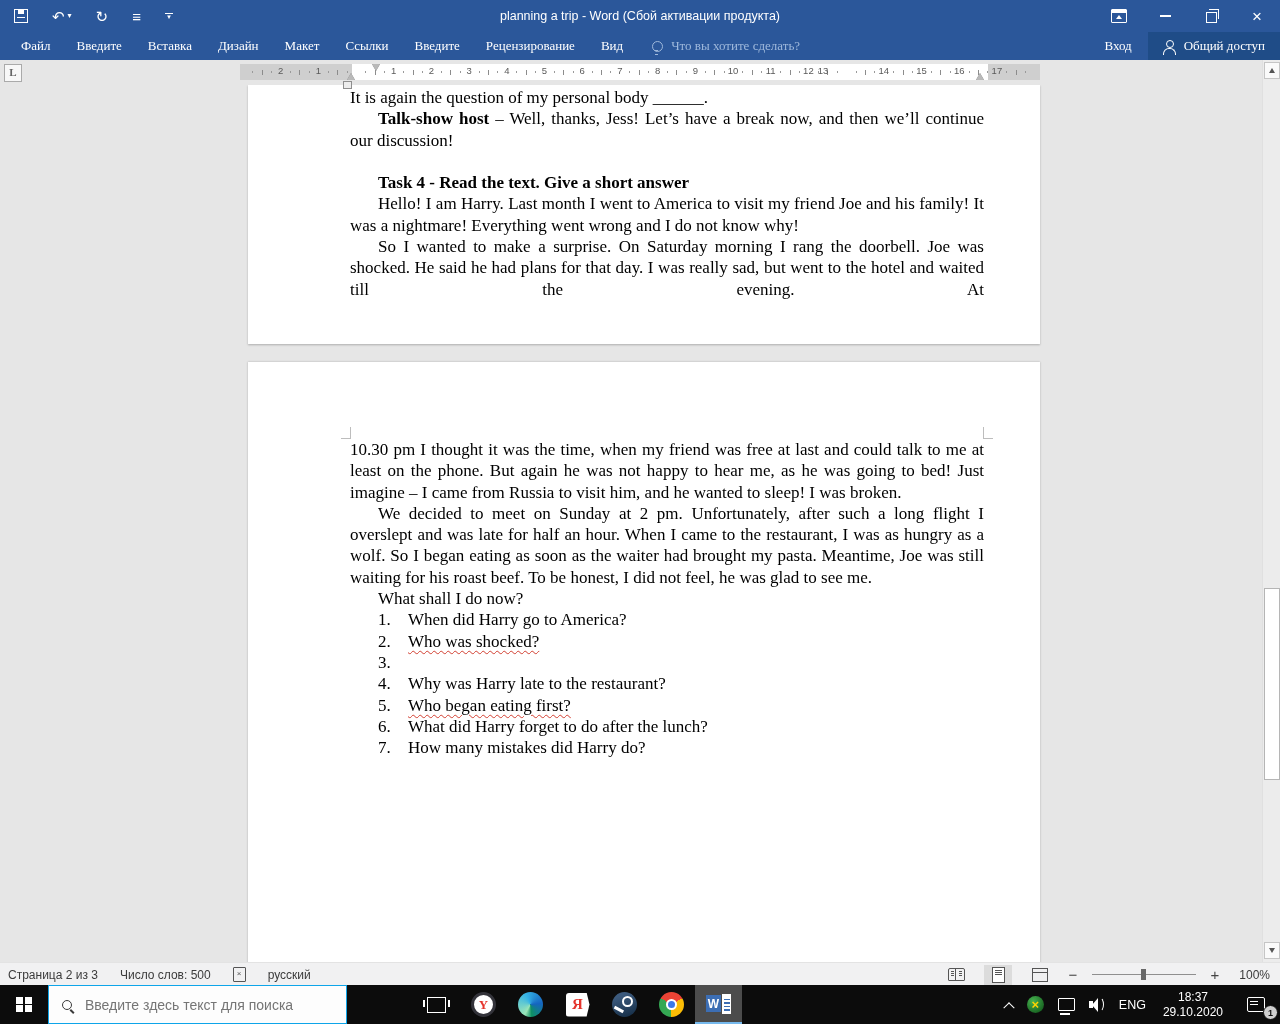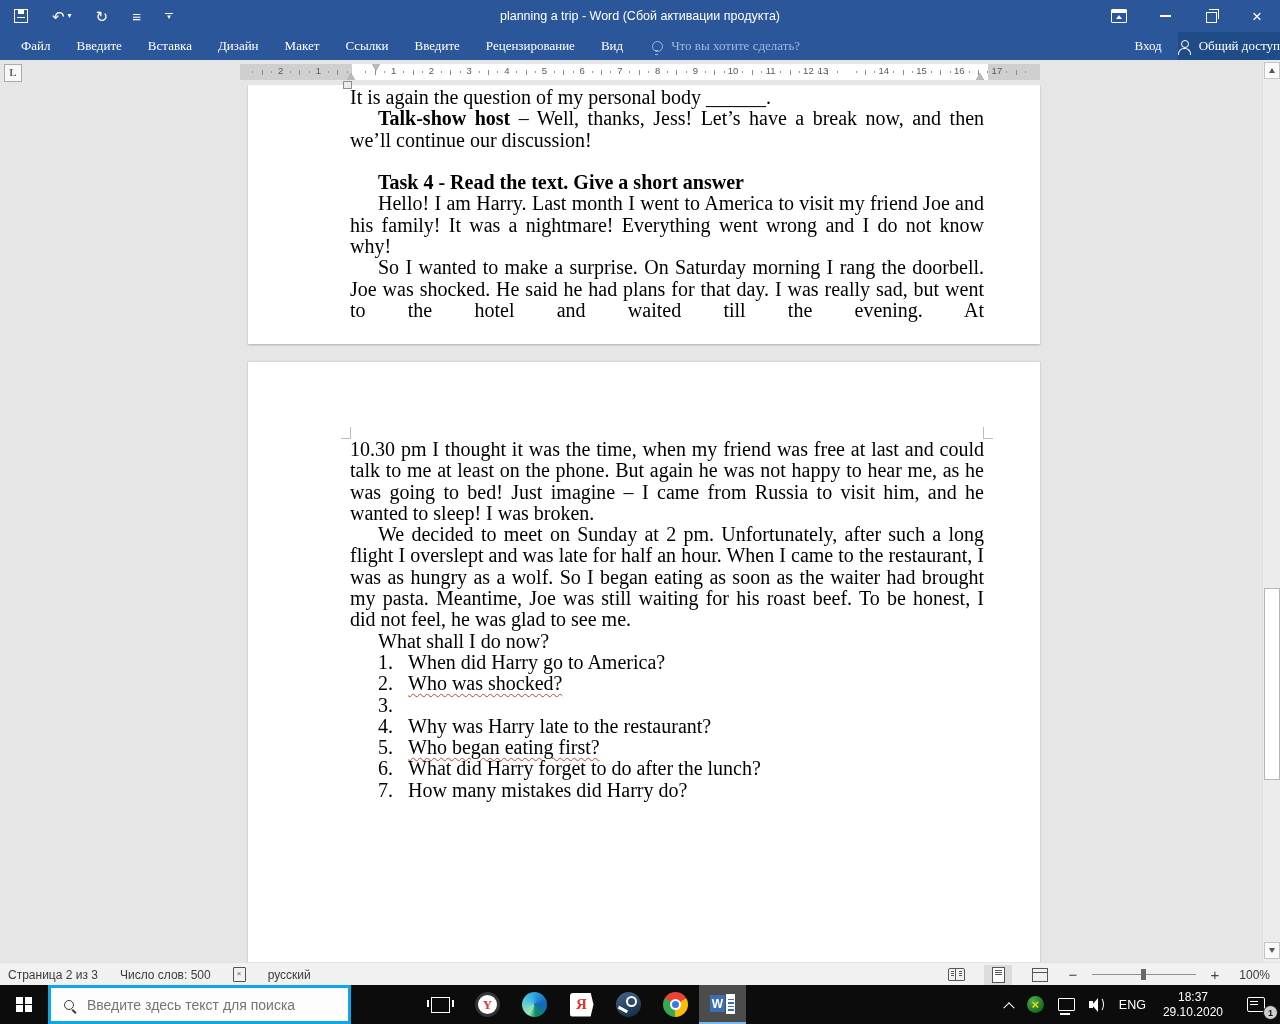--- a/index.html
+++ b/index.html
@@ -30,21 +30,21 @@
 
   
   .menubar{position:absolute;top:32px;left:0;right:0;height:28px;background:#2b579a;color:#fff;display:flex;align-items:stretch;font-size:13px;z-index:30;font-family:Liberation Serif, serif;}
   .rtabs{display:flex;margin-left:8px;}
   .rtab{display:flex;align-items:center;padding:0 13px;cursor:default;}
   .tellme{display:flex;align-items:center;gap:8px;margin-left:16px;color:#9fb9dc;}
   .bulb{width:9px;height:9px;border:1.3px solid #9fb9dc;border-radius:50%;position:relative;}
   .bulb::after{content:"";position:absolute;left:2px;bottom:-4px;width:3px;height:3px;border-bottom:1.3px solid #9fb9dc;border-top:1.3px solid #9fb9dc;}
   .menuright{margin-left:auto;display:flex;align-items:stretch;}
   .signin{display:flex;align-items:center;padding:0 16px;}
-  .share{display:flex;align-items:center;gap:8px;padding:0 0;background:#1f4c87;}
+  .share{display:flex;align-items:center;gap:8px;padding:0 15px;background:#1f4c87;}
   .person{width:13px;height:13px;position:relative;}
   .person::before{content:"";position:absolute;left:3px;top:0;width:6px;height:6px;border:1.2px solid #fff;border-radius:50%;}
   .person::after{content:"";position:absolute;left:0;bottom:-2px;width:11px;height:6px;border:1.2px solid #fff;border-bottom:none;border-radius:6px 6px 0 0;}
 
   
   .rulerrow{position:absolute;top:60px;left:0;right:17px;height:25px;background:#e6e6e6;z-index:5;}
   .tabsel{position:absolute;left:4px;top:4px;width:16px;height:16px;background:#f8f8f8;border:1px solid #aaa;color:#666;
           font-size:11px;font-weight:bold;text-align:center;line-height:15px;font-family:"Liberation Serif",serif;}
   .ruler{position:absolute;left:240px;top:4px;width:800px;height:16px;background:#cfcfcf;}
   .ruler .white{position:absolute;left:112px;top:0;bottom:0;width:636px;background:#fff;}
@@ -54,21 +54,21 @@
   .ind-first{position:absolute;left:132px;top:0;width:0;height:0;border-left:4.5px solid transparent;border-right:4.5px solid transparent;border-top:7px solid #b9b9b9;filter:drop-shadow(0 0 0.5px #777);}
   .ind-hang{position:absolute;left:107px;top:9px;width:0;height:0;border-left:4.5px solid transparent;border-right:4.5px solid transparent;border-bottom:7px solid #b9b9b9;filter:drop-shadow(0 0 0.5px #777);}
   .ind-left{position:absolute;left:103px;top:17px;width:7px;height:6px;background:#ececec;border:1px solid #8e8e8e;}
   .ind-right{position:absolute;left:736px;top:9px;width:0;height:0;border-left:4.5px solid transparent;border-right:4.5px solid transparent;border-bottom:7px solid #b9b9b9;filter:drop-shadow(0 0 0.5px #777);}
 
   
   .docarea{position:absolute;top:85px;left:0;right:17px;bottom:62px;background:#e6e6e6;overflow:hidden;z-index:1;}
   .page{position:absolute;left:248px;width:792px;background:#fff;box-shadow:0 0 2px rgba(0,0,0,.25);}
   .page1{top:0;height:259px;box-shadow:0 1px 2px rgba(0,0,0,.25);}
   .page2{top:277px;height:760px;}
-  .textblock{margin:0 56px 0 102px;font-family:"Liberation Serif","DejaVu Serif",serif;font-size:20px;line-height:21.3px;color:#000;}
+  .textblock{margin:0 56px 0 102px;font-family:"Liberation Serif","DejaVu Serif",serif;font-size:17px;line-height:21.3px;color:#000;}
   .page1 .textblock{padding-top:2px;}
   .page2 .textblock{padding-top:77px;}
   .para{margin:0;text-align:justify;text-indent:28px;}
   .cont{text-indent:0;}
   .split-end{text-align-last:justify;}
   .vspace{height:21.3px;}
   .qrow{display:flex;padding-left:28px;}
   .qnum{width:30px;flex:none;}
   .wavy{text-decoration:underline;text-decoration-style:wavy;text-decoration-color:#d23f31;text-decoration-thickness:1px;text-underline-offset:3px;}
   .crop{position:absolute;width:9px;height:11px;}
@@ -102,21 +102,21 @@
   .zoomminus,.zoomplus{font-size:15px;color:#444;width:10px;text-align:center;line-height:1;}
   .ztrack{width:104px;height:1px;background:#8f8f8f;position:relative;}
   .zthumb{position:absolute;left:49px;top:-5px;width:5px;height:11px;background:#686868;}
   .zoomlabel{width:36px;text-align:right;}
 
   
   .taskbar{position:absolute;left:0;right:0;top:985px;height:39px;background:#0c0c0c;display:flex;align-items:stretch;color:#fff;z-index:50;}
   .startbtn{width:48px;display:flex;align-items:center;justify-content:center;}
   .winlogo{display:grid;grid-template-columns:7px 7px;grid-template-rows:7px 7px;gap:1.5px;}
   .winlogo span{background:#fff;}
-  .searchbox{width:284px;background:#fdfdfd;border:3px solid #0ea5e9;display:flex;align-items:center;gap:11px;padding-left:13px;}
+  .searchbox{width:284px;background:#fdfdfd;border:1px solid #0ea5e9;display:flex;align-items:center;gap:11px;padding-left:13px;}
   .mag{width:8px;height:8px;border:1.6px solid #3a3a3a;border-radius:50%;position:relative;flex:none;}
   .mag::after{content:"";position:absolute;left:8px;top:8px;width:5px;height:1.6px;background:#3a3a3a;transform:rotate(45deg);transform-origin:0 0;}
   .searchbox input{border:none;outline:none;background:transparent;font-size:14px;color:#5f5f5f;width:230px;font-family:"Liberation Sans","DejaVu Sans",sans-serif;}
   .appbtn{width:47px;display:flex;align-items:center;justify-content:center;position:relative;}
   .appbtn.first{margin-left:66px;}
   .appbtn.active{background:#4c4c4c;border-bottom:2px solid #76b9ed;}
   .tview{width:17px;height:14px;border:1.5px solid #fff;position:relative;}
   .tview::before{content:"";position:absolute;left:-5px;top:2px;width:2px;height:7px;background:#fff;}
   .tview::after{content:"";position:absolute;right:-5px;top:2px;width:2px;height:7px;background:#fff;}
   .ybr{width:25px;height:25px;border-radius:50%;background:#fff;border:3px solid #33333a;box-sizing:border-box;display:flex;align-items:center;justify-content:center;

